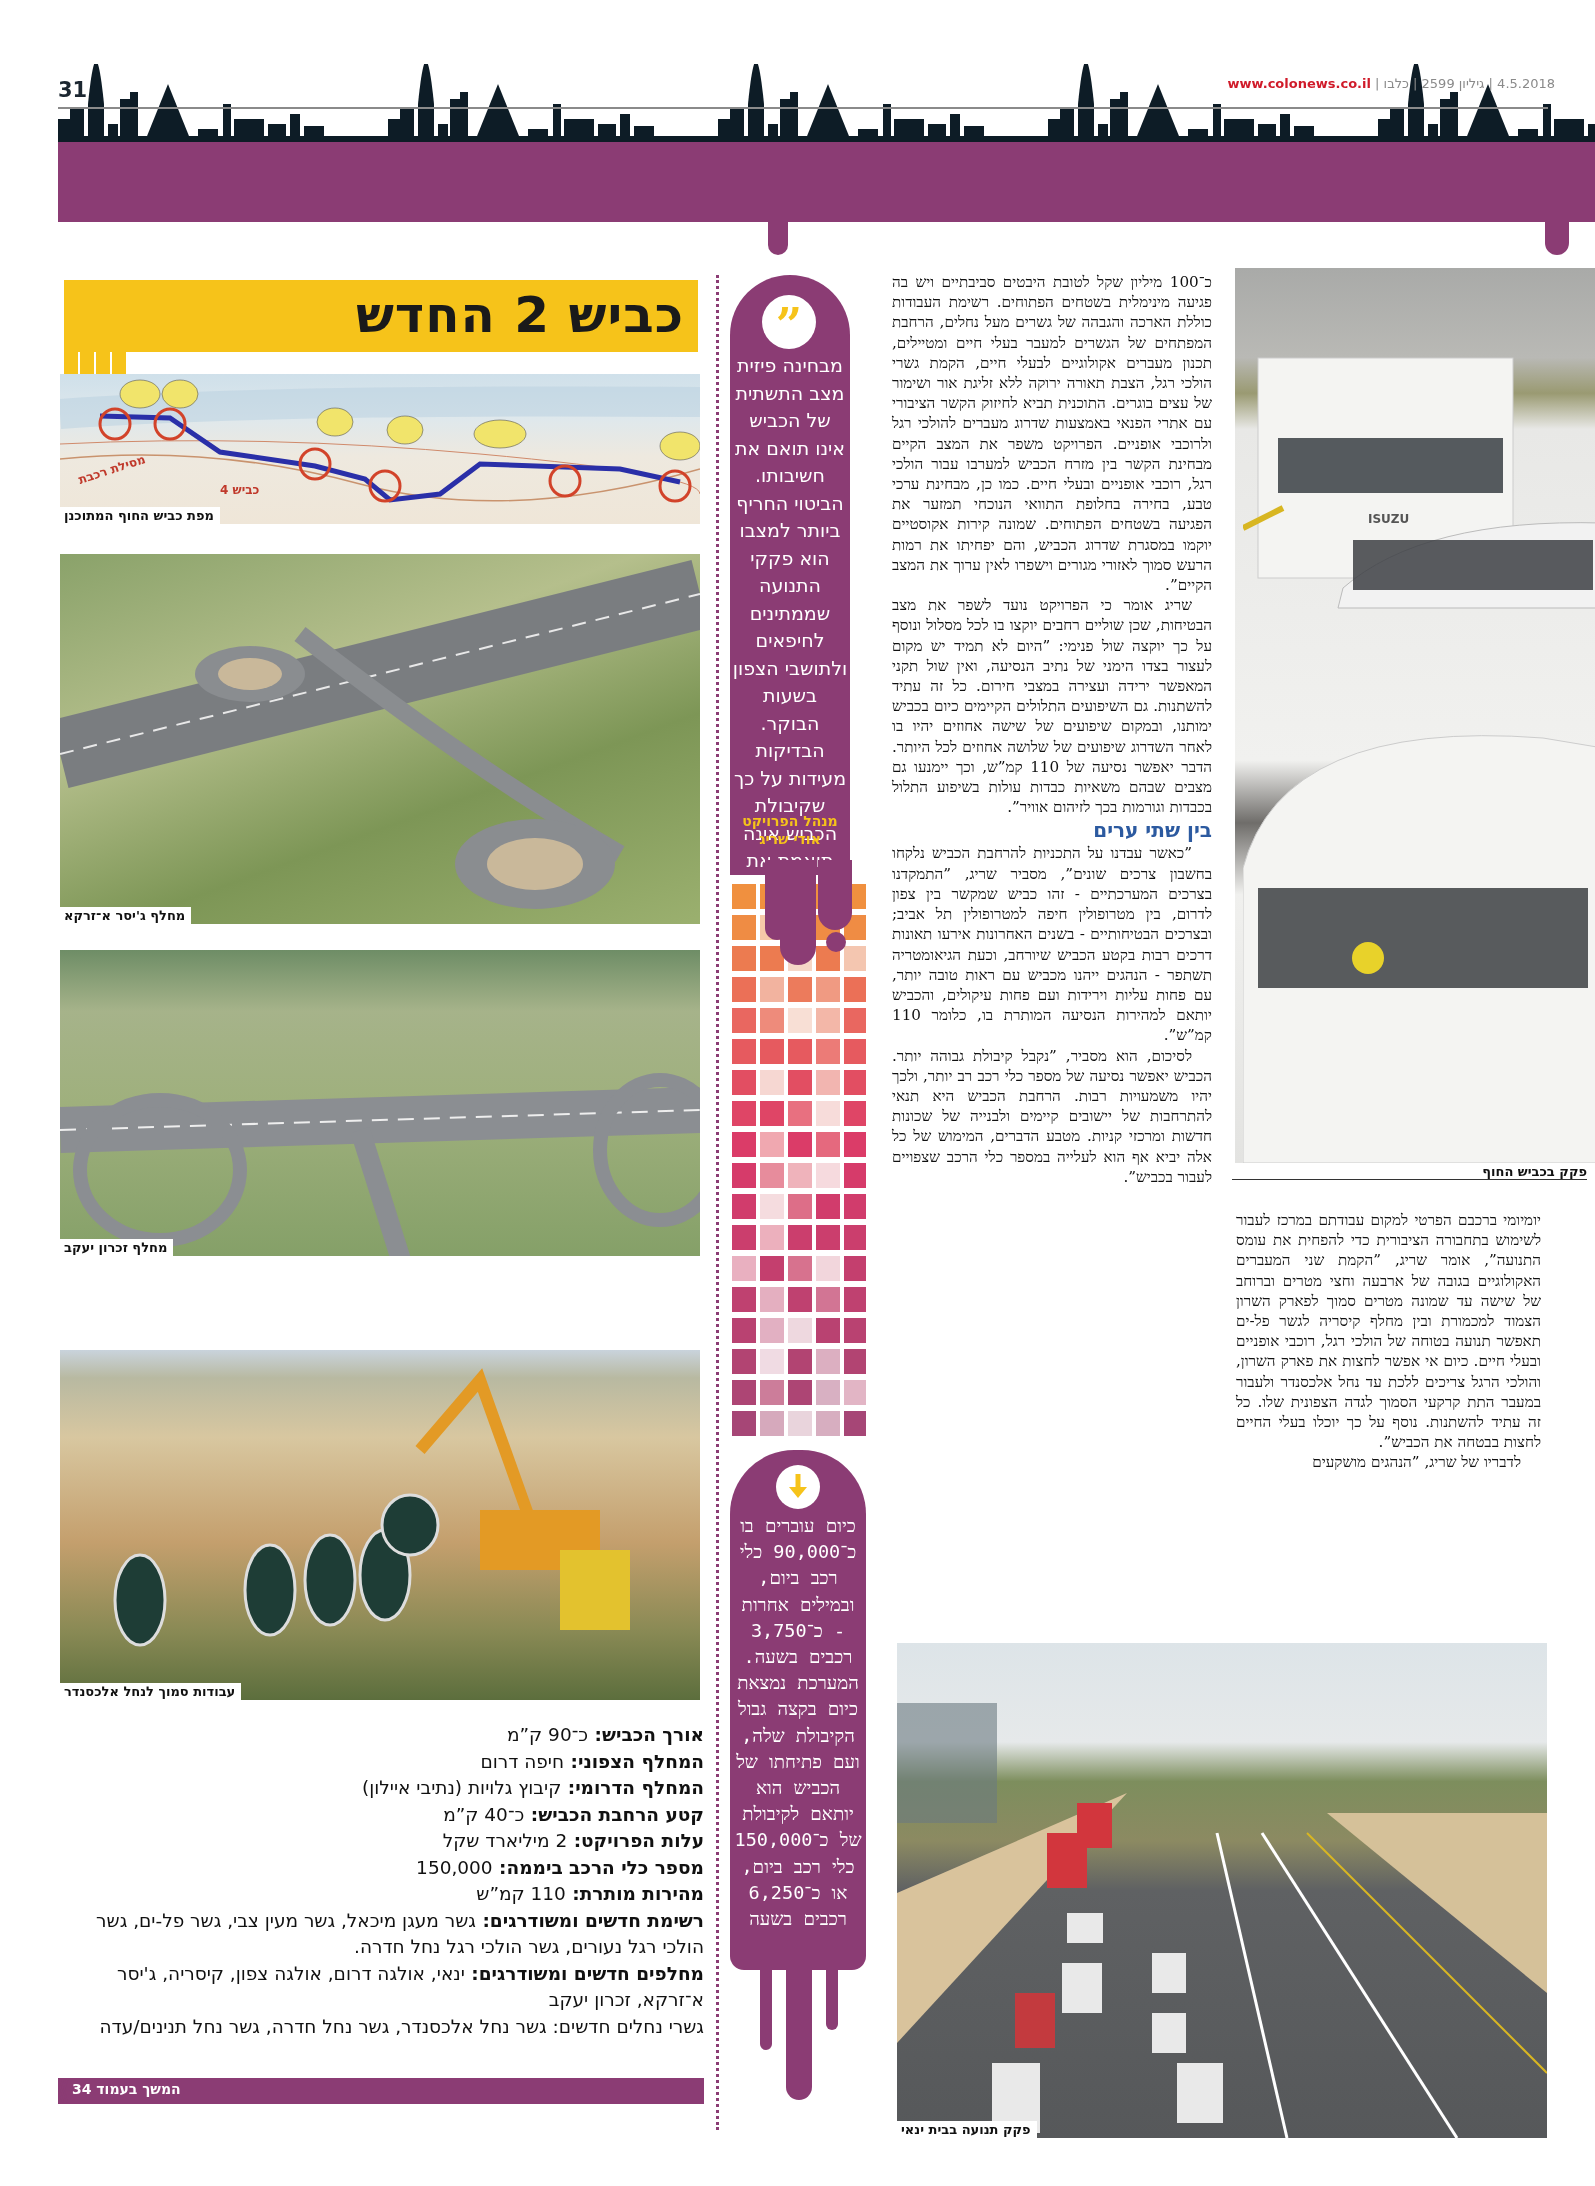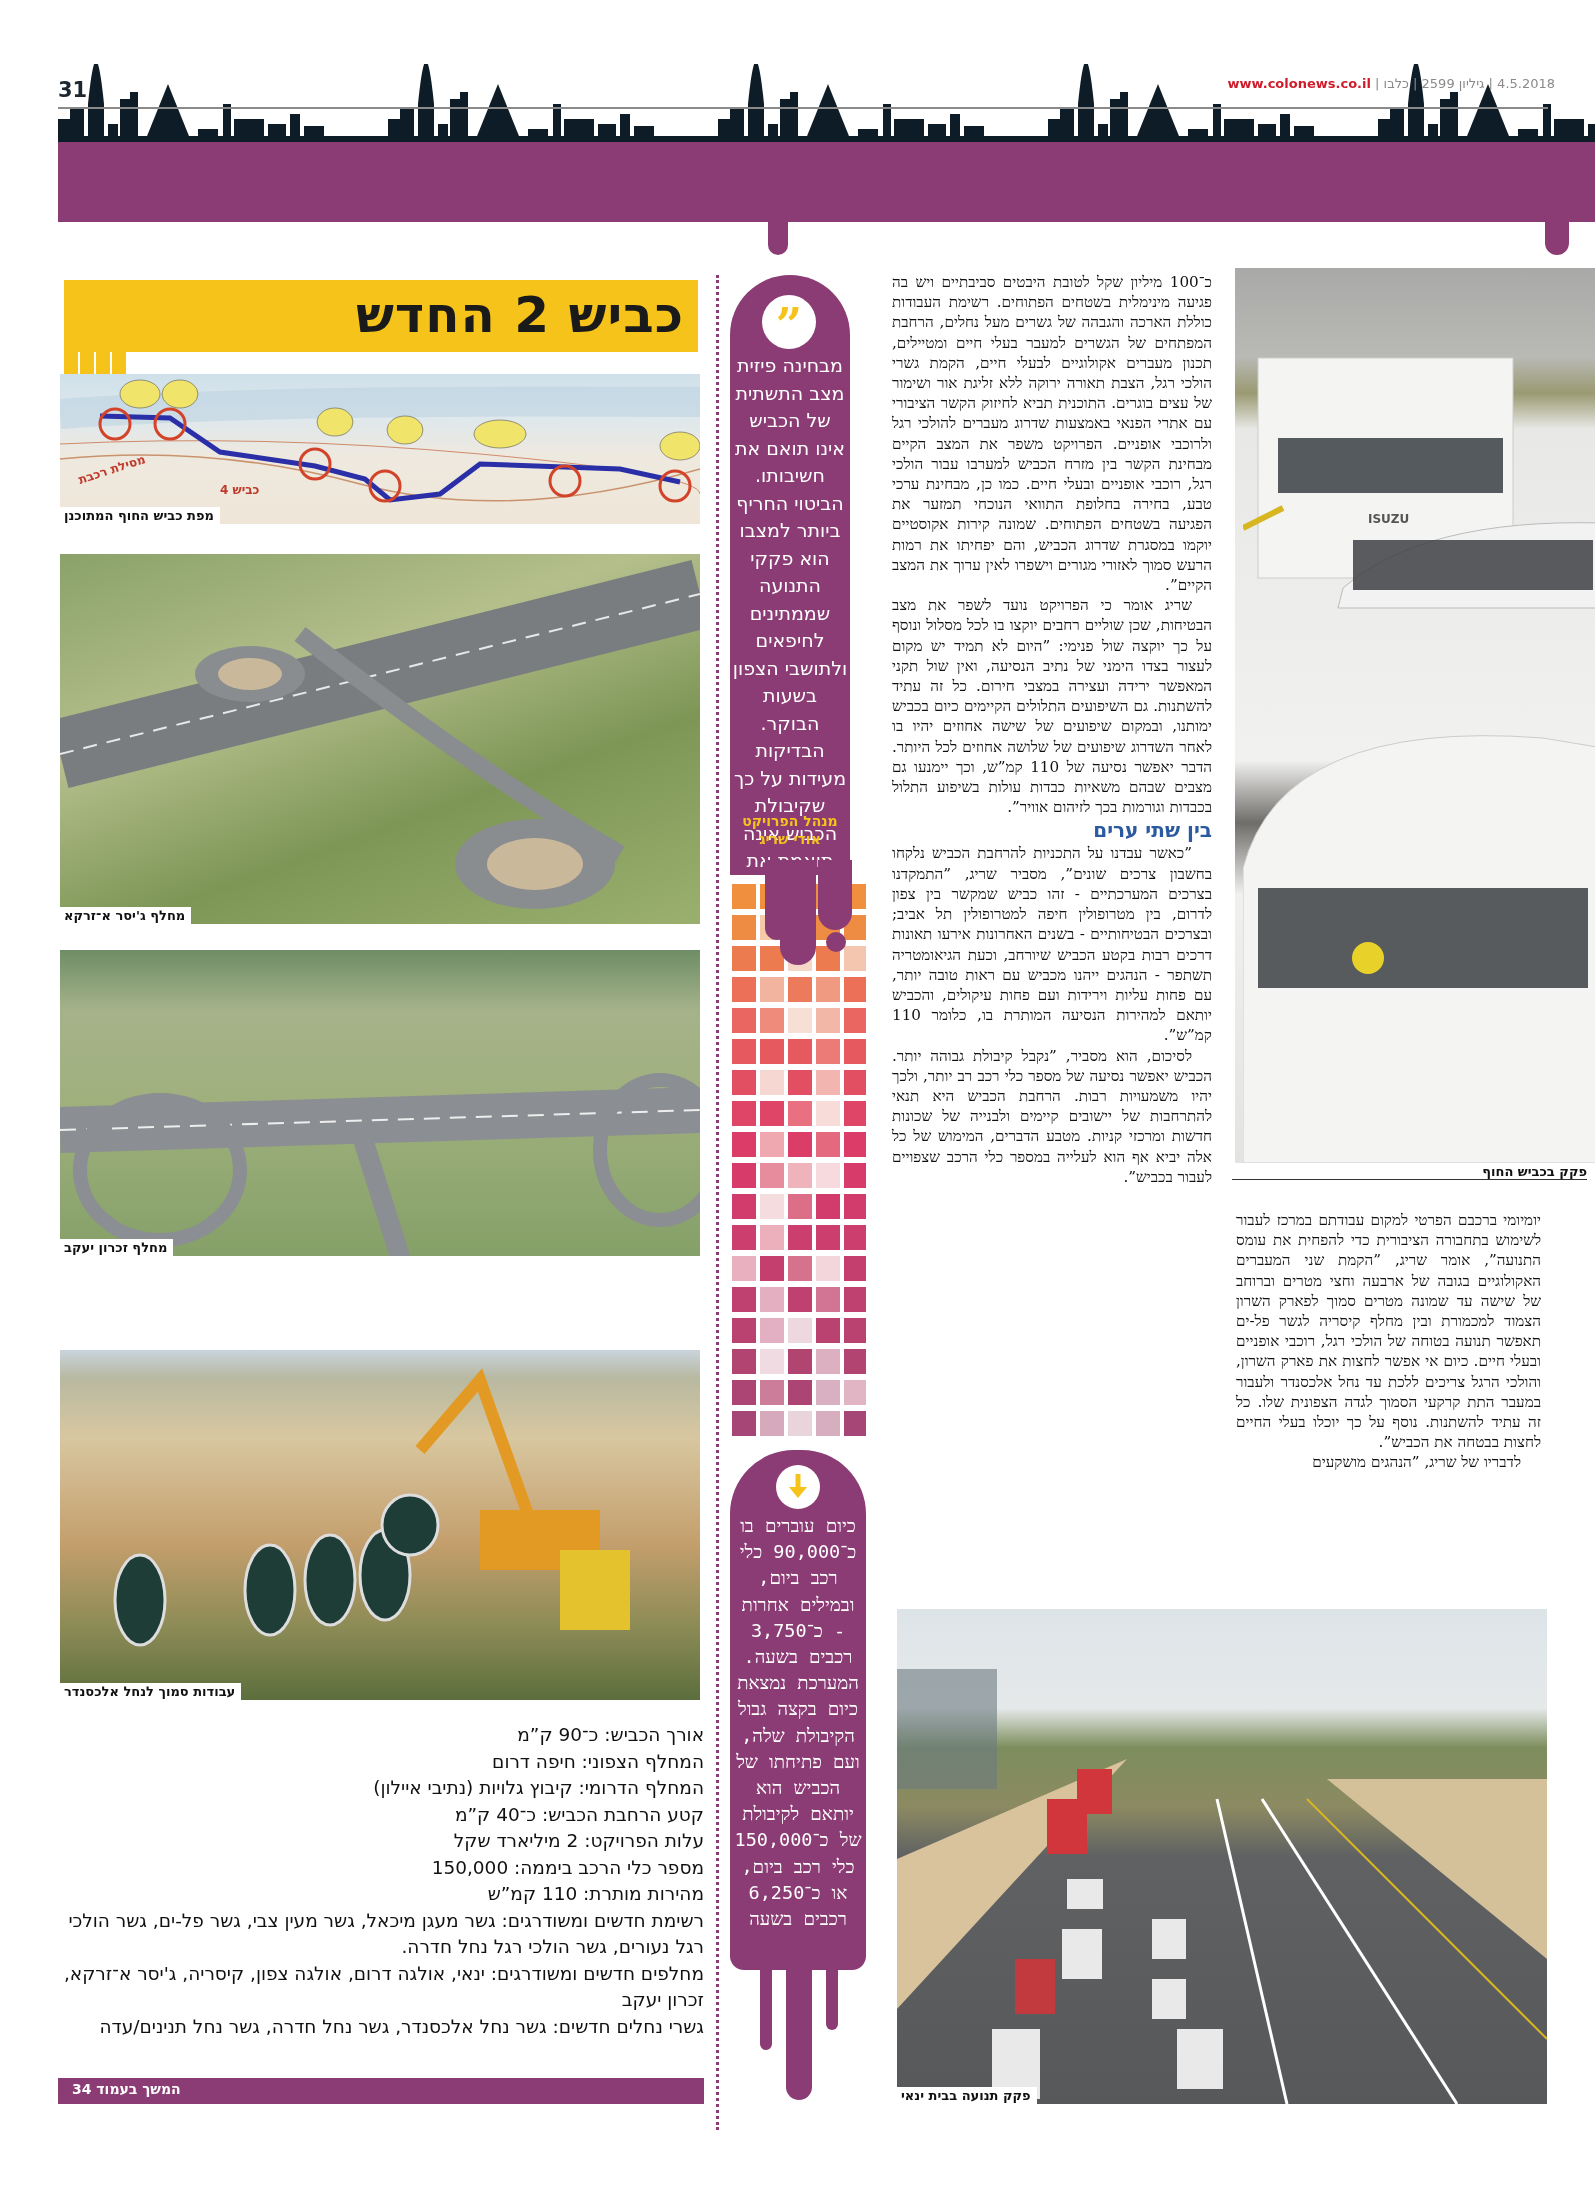--- a/index.html
+++ b/index.html
@@ -30,21 +30,21 @@
   #quote-attr{position:absolute;left:732px;top:812px;width:116px;text-align:center;direction:rtl;color:#f6c31a;font-size:14px;line-height:18px;font-weight:bold;}
   #mosaic{position:absolute;left:730px;top:862px;width:136px;height:580px;}
   #pillar-bottom{position:absolute;left:730px;top:1450px;width:136px;height:520px;background:#8b3c74;border-radius:64px 64px 14px 14px;}
   #arrow-circle{position:absolute;left:776px;top:1465px;width:44px;height:44px;background:#fff;border-radius:50%;}
   #stat-text{position:absolute;left:732px;top:1513px;width:132px;text-align:center;direction:rtl;color:#fff;font-size:18.5px;line-height:26.2px;font-family:"DejaVu Sans Mono",monospace;}
   .purple-drip{position:absolute;background:#8b3c74;border-radius:0 0 14px 14px;}
   #dotted-line{position:absolute;left:716px;top:275px;width:0;height:1855px;border-left:3px dotted #8b3c74;}
   
   #facts{position:absolute;left:58px;top:1722px;width:646px;direction:rtl;font-size:18.5px;line-height:26.5px;font-family:"DejaVu Sans",sans-serif;color:#111;}
   #facts .row{margin:0;}
-  #facts b{font-weight:400;}
+  #facts b{font-weight:700;}
   
   #continue-bar{position:absolute;left:58px;top:2078px;width:646px;height:26px;background:#8b3c74;}
   #continue-text{position:absolute;left:14px;top:3px;color:#fff;font-size:14px;font-weight:bold;direction:rtl;}
   #continue-chevrons{position:absolute;left:-2px;top:-2px;color:#8b3c74;font-size:26px;line-height:28px;}
 </style>
 </head>
 <body>
 
 <svg id="skyline" viewBox="0 0 1537 82" preserveAspectRatio="none">
   <g id="skyline-pattern" fill="#0d1c26">
@@ -379,21 +379,21 @@
 </div>
 <div class="caption" style="left:1232px;top:1164px;border-bottom:1px solid #333;width:355px;text-align:right;padding:0;">
   <span>פקק בכביש החוף</span>
 </div>
 
 <div class="col-text" style="left:1236px;top:1210px;width:305px;">
   <p>יומיומי ברכבם הפרטי למקום עבודתם במרכז לעבור לשימוש בתחבורה הציבורית כדי להפחית את עומס התנועה”, אומר שריג, ”הקמת שני המעברים האקולוגיים בגובה של ארבעה וחצי מטרים וברוחב של שישה עד שמונה מטרים סמוך לפארק השרון הצמוד למכמורת ובין מחלף קיסריה לגשר פל-ים תאפשר תנועה בטוחה של הולכי רגל, רוכבי אופניים ובעלי חיים. כיום אי אפשר לחצות את פארק השרון, והולכי הרגל צריכים ללכת עד נחל אלכסנדר ולעבור במעבר התת קרקעי הסמוך לגדה הצפונית שלו. כל זה עתיד להשתנות. נוסף על כך יוכלו בעלי החיים לחצות בבטחה את הכביש”.</p>
   <p class="indent">לדבריו של שריג, ”הנהגים מושקעים</p>
 </div>
 
-<div class="photo" style="left:897px;top:1609px;width:650px;height:495px;background:linear-gradient(180deg,#dde4e8 0%,#e6e9ea 20%,#7d8e5d 28%,#8c8a62 40%,#5f6163 50%,#56585a 100%);">
+<div class="photo" style="left:897px;top:1643px;width:650px;height:495px;background:linear-gradient(180deg,#dde4e8 0%,#e6e9ea 20%,#7d8e5d 28%,#8c8a62 40%,#5f6163 50%,#56585a 100%);">
   <svg width="650" height="495" viewBox="0 0 650 495">
     <path d="M0 250 L230 150 L0 400 Z" fill="#d9c39c"></path>
     <path d="M650 350 L430 170 L650 170 Z" fill="#d5c199"></path>
     <path d="M0 60 L100 60 L100 180 L0 180 Z" fill="#6b7a80" opacity="0.6"></path>
     <path d="M320 190 L390 495" stroke="#fff" stroke-width="3"></path>
     <path d="M365 190 L560 495" stroke="#fff" stroke-width="3"></path>
     <path d="M410 190 L650 430" stroke="#d8b622" stroke-width="2"></path>
     <g fill="#e9e9e9">
       <rect x="170" y="270" width="36" height="30"></rect>
         <rect x="255" y="310" width="34" height="40"></rect>

